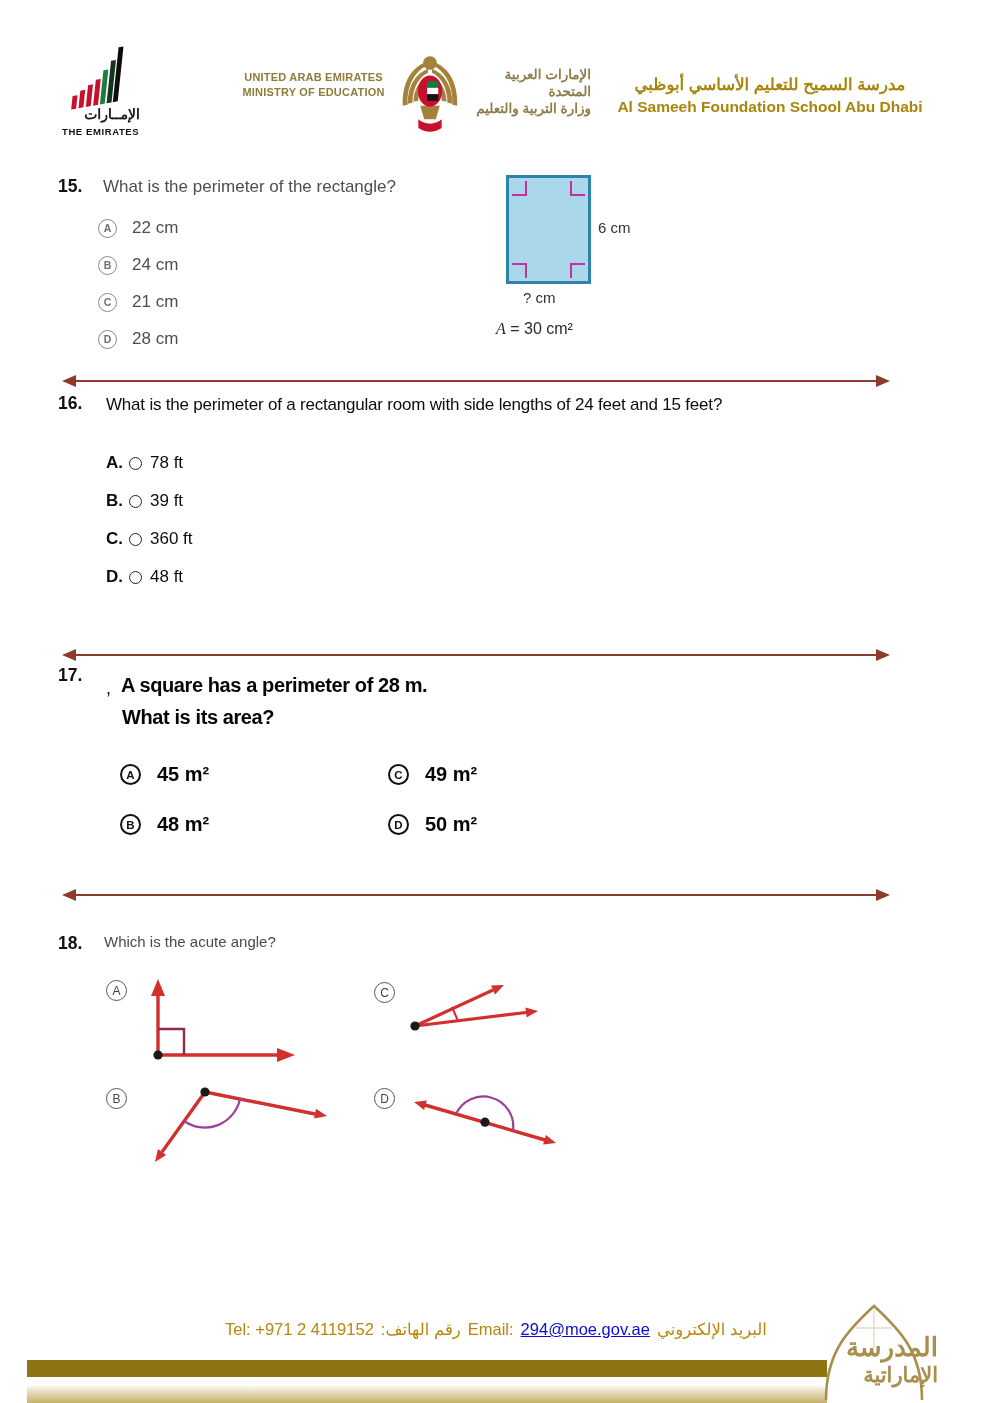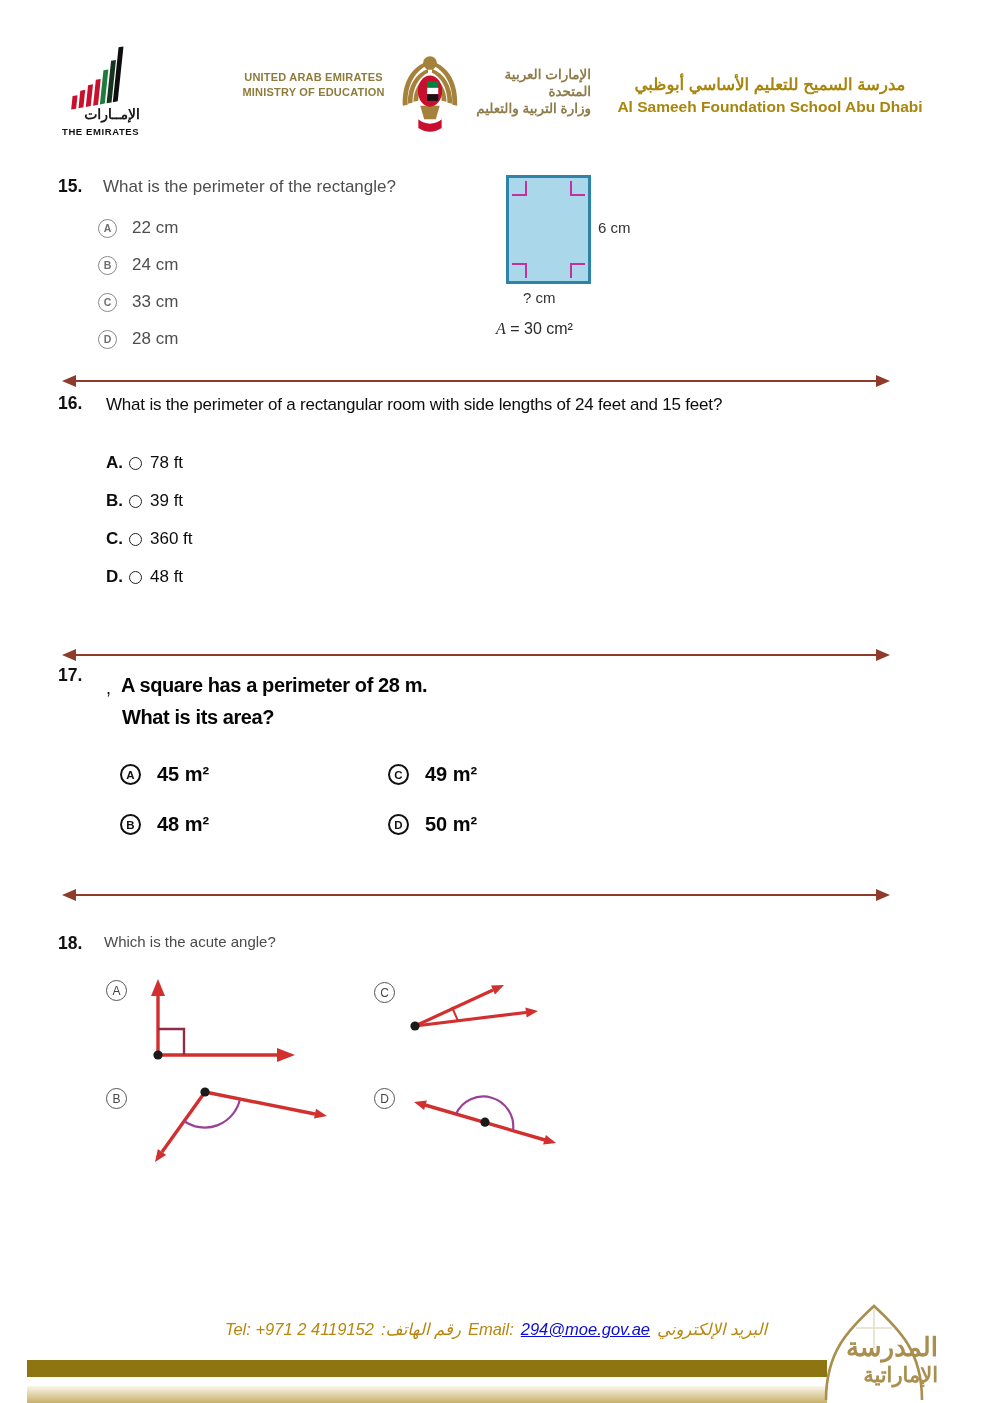--- a/index.html
+++ b/index.html
@@ -57,21 +57,21 @@
   .cm.tl { left:3px;  top:3px;    border-right-width:2.5px; border-bottom-width:2.5px; }
   .cm.tr { right:3px; top:3px;    border-left-width:2.5px;  border-bottom-width:2.5px; }
   .cm.bl { left:3px;  bottom:3px; border-right-width:2.5px; border-top-width:2.5px; }
   .cm.br { right:3px; bottom:3px; border-left-width:2.5px;  border-top-width:2.5px; }
   .fig-label { font-size:15px; color:#333; }
   .area-label { font-size:16px; color:#2a2a2a; }
 
   
   .contact { position:absolute; left:0; top:1320px; width:992px; display:flex;
              justify-content:center; align-items:baseline; gap:7px;
-             font-size:16.5px; color:#b8860b;font-style:italic; }
+             font-size:16.5px; color:#b8860b; }
   .contact a { color:#0b0bd6; text-decoration:underline; }
   .bar-dark { position:absolute; left:27px; top:1360px; width:800px; height:17px; background:#8f7412; }
   .bar-grad { position:absolute; left:27px; top:1386px; width:800px; height:17px;
               background:linear-gradient(#faf7ea, #c7b06a); }
   .arch-txt { position:absolute; width:100%; text-align:right; color:#a98e4e; font-weight:bold;
               direction:rtl; line-height:1; }
 </style>
 </head>
 <body>
 
@@ -131,21 +131,21 @@
   <div class="opt15 abs" style="left:98px; top:218px;">
     <span class="c-letter">A</span>
     <span class="t">22 cm</span>
   </div>
   <div class="opt15 abs" style="left:98px; top:255px;">
     <span class="c-letter">B</span>
     <span class="t">24 cm</span>
   </div>
   <div class="opt15 abs" style="left:98px; top:292px;">
     <span class="c-letter">C</span>
-    <span class="t">33 cm</span>
+    <span class="t">21 cm</span>
   </div>
   <div class="opt15 abs" style="left:98px; top:329px;">
     <span class="c-letter">D</span>
     <span class="t">28 cm</span>
   </div>
 
   <div class="fig-rect">
     <i class="cm tl"></i>
     <i class="cm tr"></i>
     <i class="cm bl"></i>

